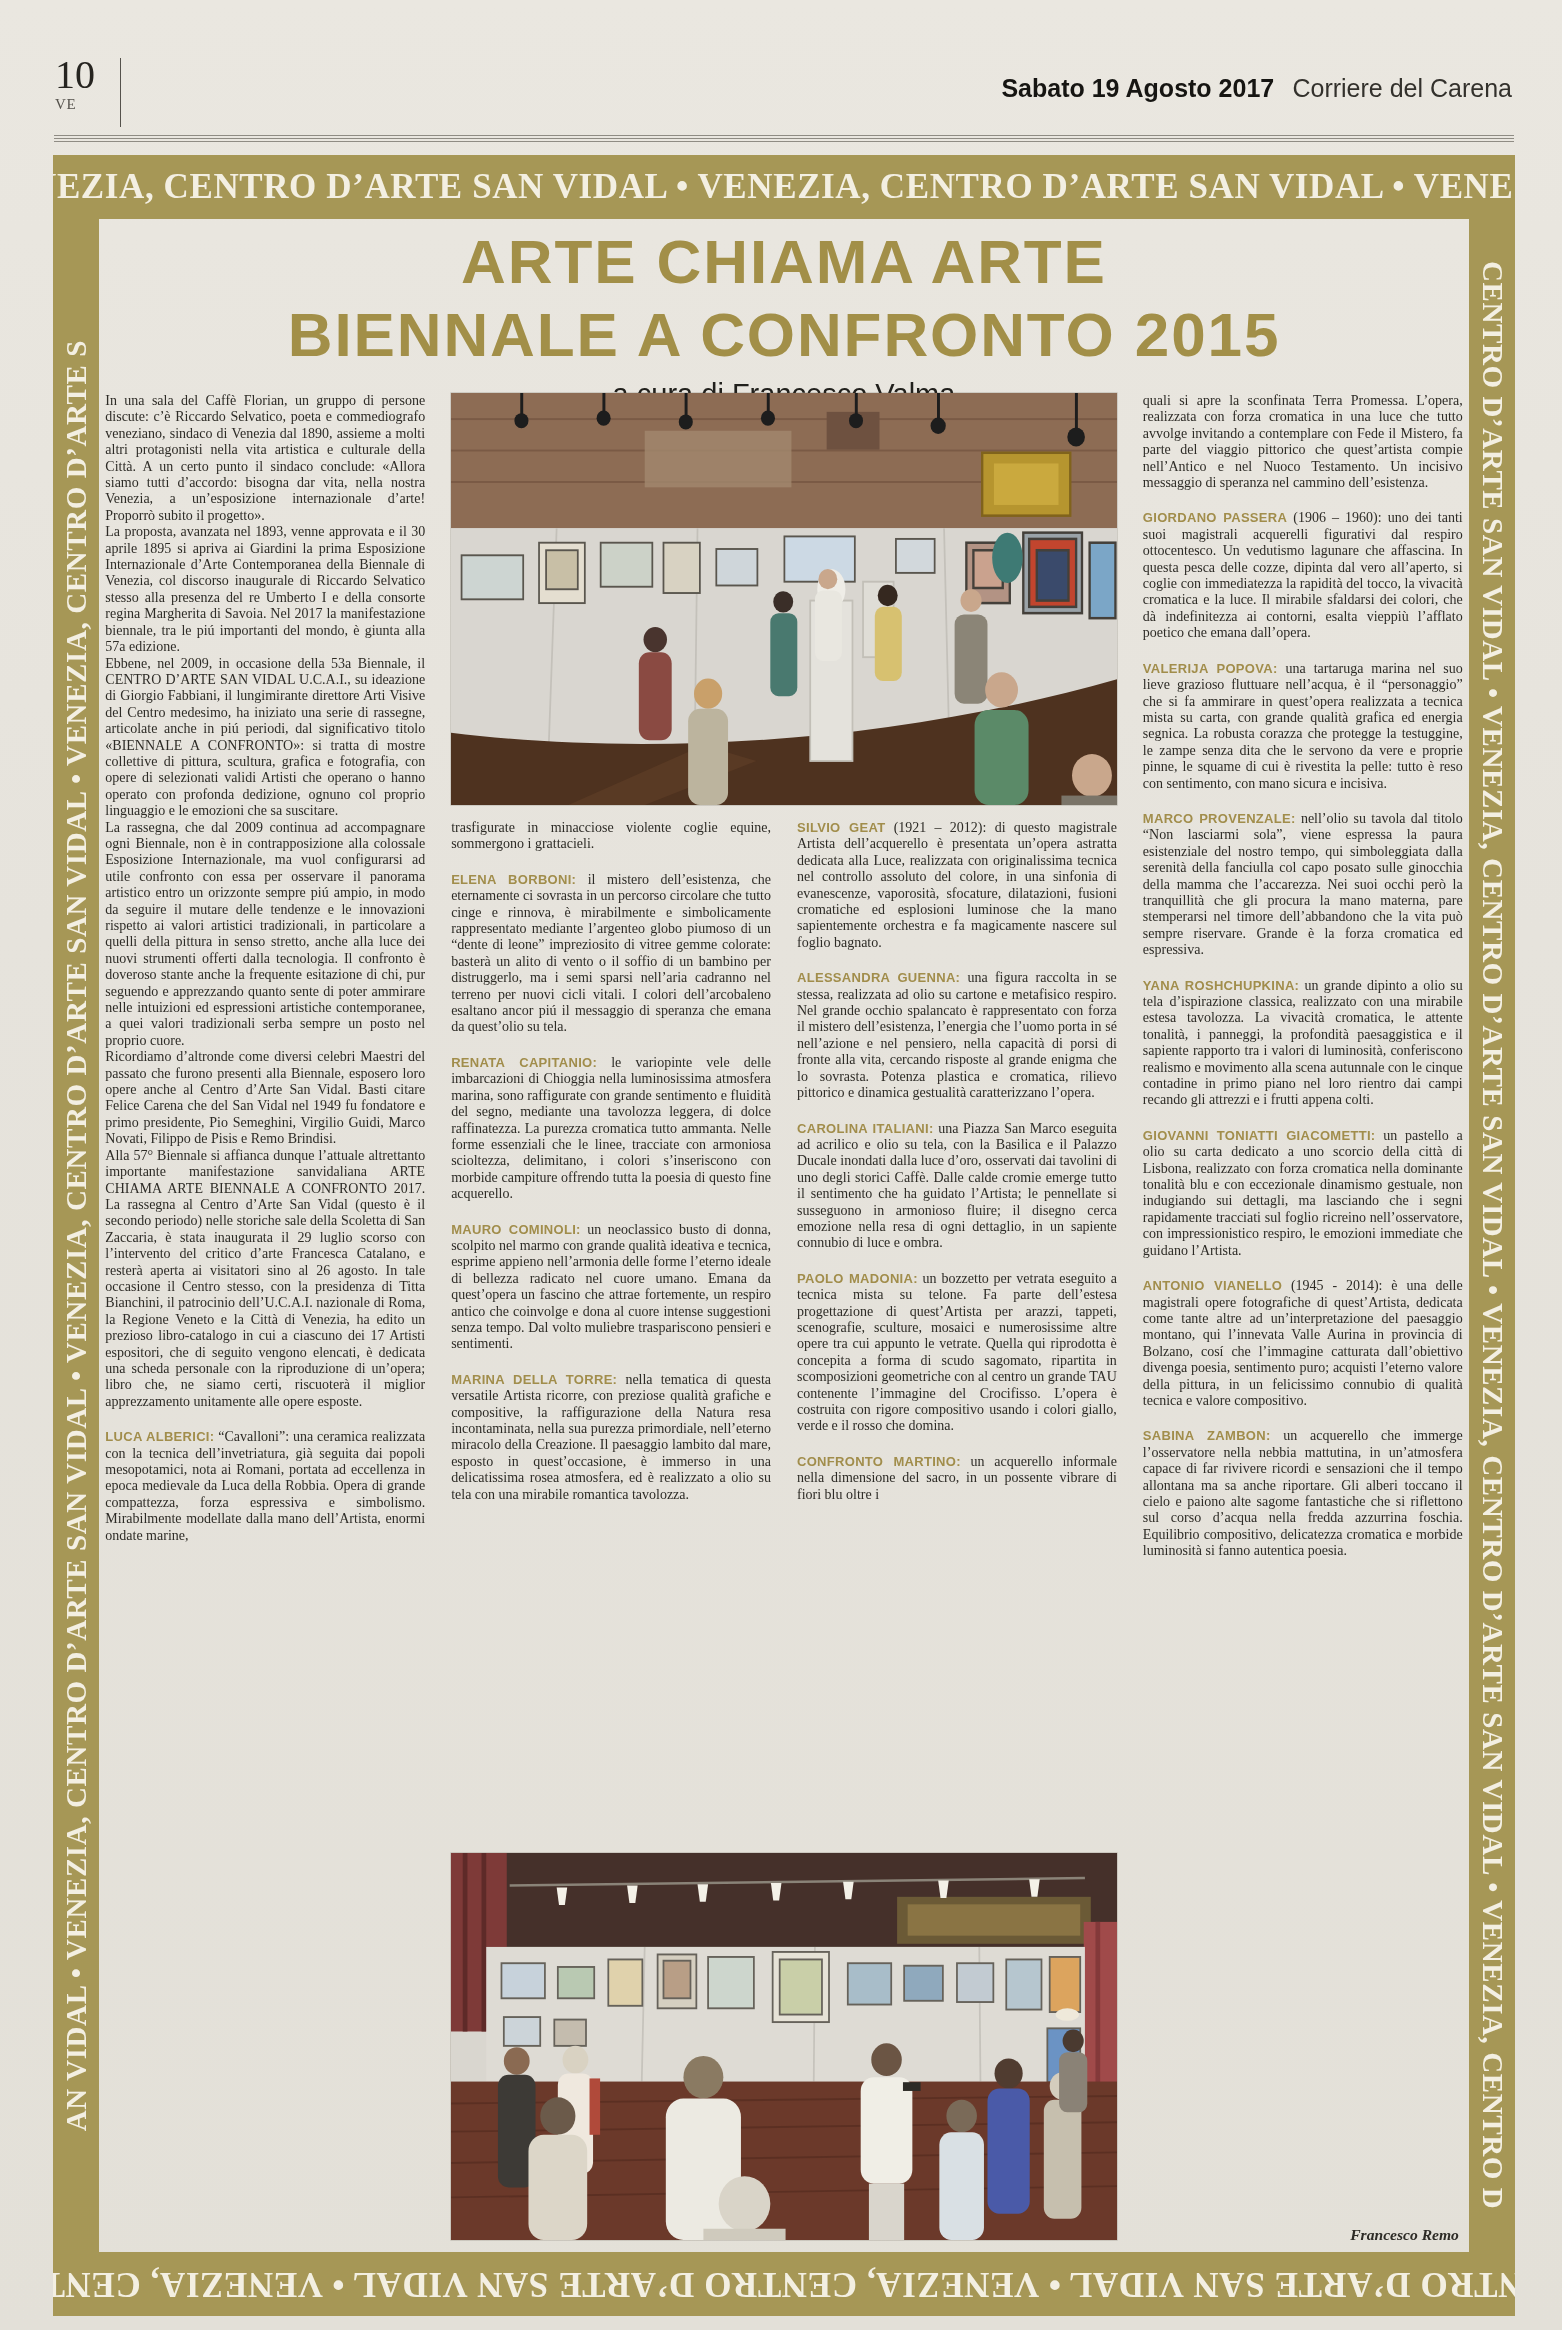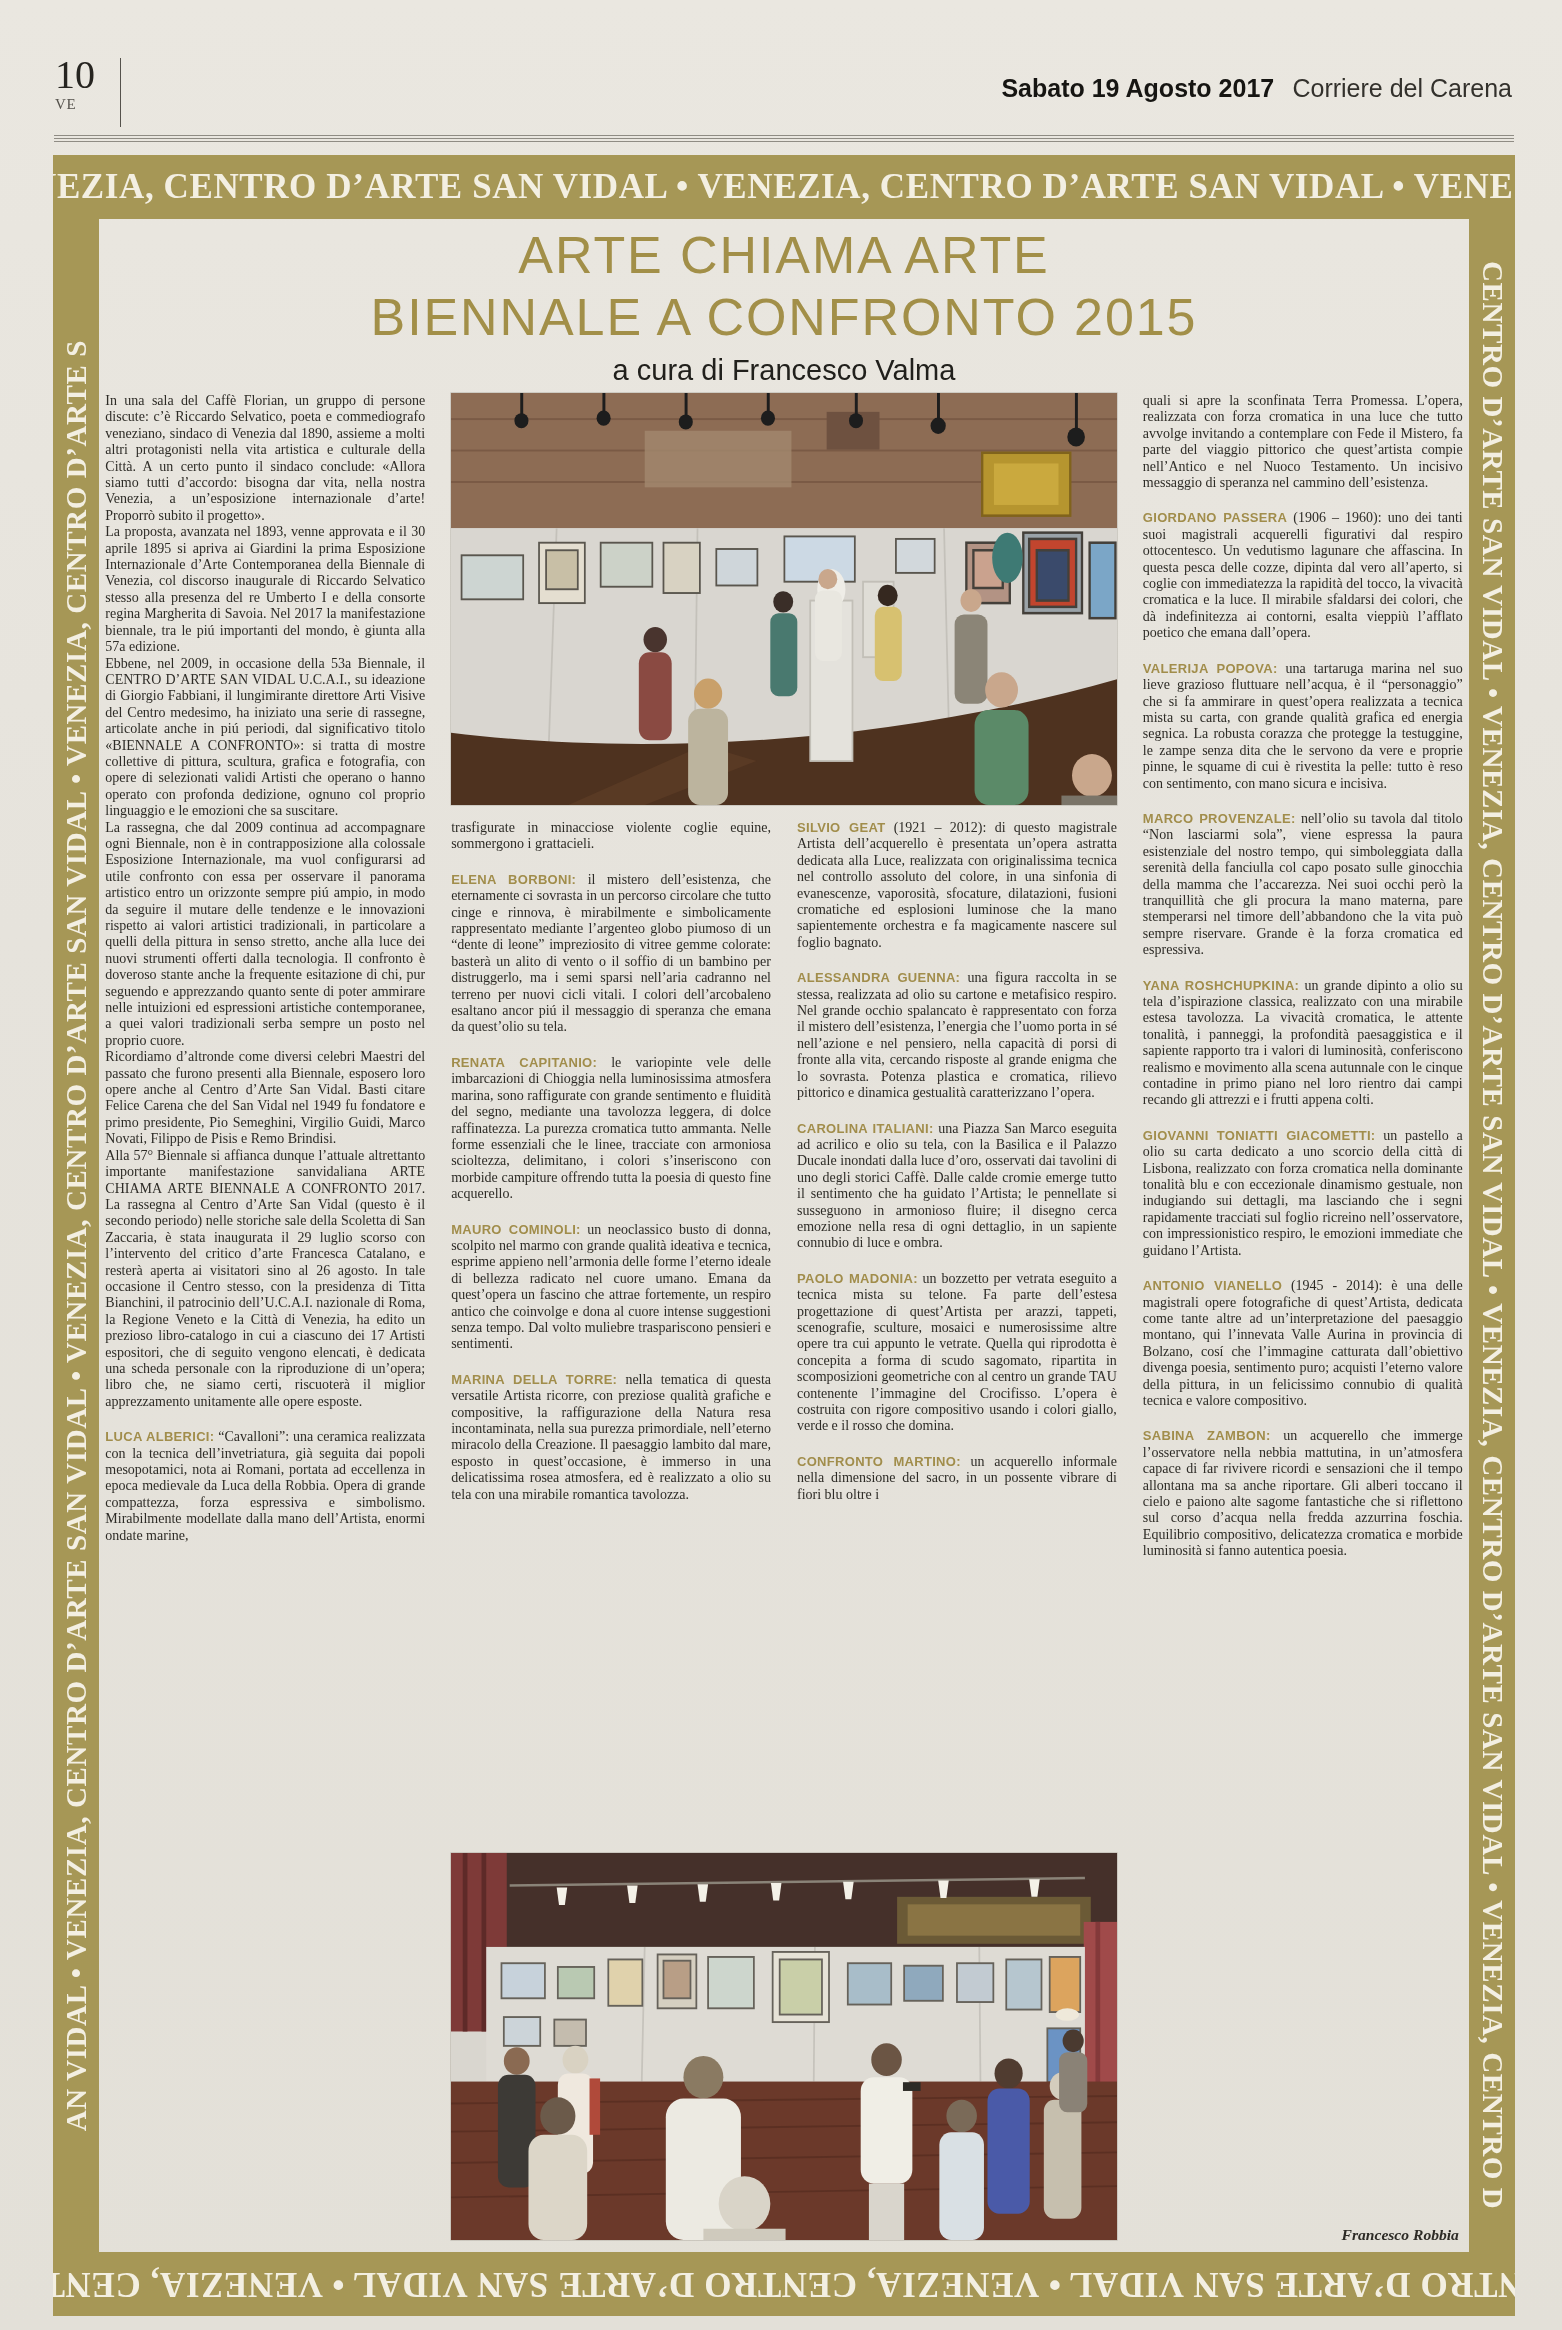--- a/index.html
+++ b/index.html
@@ -39,22 +39,22 @@
   .band .btxt{font-family:"Liberation Serif",serif;font-weight:bold;font-size:35px;
     letter-spacing:0.6px;white-space:nowrap;}
   .band-bottom .btxt{transform:rotate(180deg);}
   .band-left .btxt,.band-right .btxt{writing-mode:vertical-rl;font-size:29px;}
   .band-left .btxt{transform:rotate(180deg);}
 
   
   .content{position:absolute;left:99px;right:94px;top:219px;bottom:78px;background:transparent;}
 
   .title-block{position:absolute;left:0;right:0;top:6.3px;text-align:center;}
-  .title-line{font-family:"Liberation Sans",sans-serif;font-weight:400;
-    color:#a28f48;font-size:52px;line-height:1.18;letter-spacing:1.9px;white-space:nowrap;}
+  .title-line{font-family:"Liberation Sans",sans-serif;font-weight:700;
+    color:#a28f48;font-size:62px;line-height:1.18;letter-spacing:1.9px;white-space:nowrap;}
   .byline{font-family:"Liberation Sans",sans-serif;color:#21201c;font-size:29px;margin-top:6.3px;}
 
   
   .bodywrap{position:absolute;left:6.3px;right:6.3px;top:174px;bottom:8.8px;}
   .grid{position:relative;display:grid;grid-template-columns:repeat(4,1fr);column-gap:26px;height:100%;}
   .col{display:flex;flex-direction:column;overflow:hidden;height:100%;}
   .para{margin:0;font-size:14px;line-height:16.4px;text-align:justify;color:#2d2b26;}
   .entry{margin-top:19px;}
   .aname{font-family:"Liberation Sans",sans-serif;font-weight:bold;color:#a18d4b;
     font-size:13px;letter-spacing:0.3px;}
@@ -137,21 +137,21 @@
 
         <div class="col">
           <p class="para">quali si apre la sconfinata Terra Promessa. L’opera, realizzata con forza cromatica in una luce che tutto avvolge invitando a contemplare con Fede il Mistero, fa parte del viaggio pittorico che quest’artista compie nell’Antico e nel Nuoco Testamento. Un incisivo messaggio di speranza nel cammino dell’esistenza.</p>
           <p class="para entry"><span class="aname">GIORDANO PASSERA</span> <span>(1906 – 1960): uno dei tanti suoi magistrali acquerelli figurativi dal respiro ottocentesco. Un vedutismo lagunare che affascina. In questa pesca delle cozze, dipinta dal vero all’aperto, si coglie con immediatezza la rapidità del tocco, la vivacità cromatica e la luce. Il mirabile sfaldarsi dei colori, che dà indefinitezza ai contorni, esalta vieppiù l’afflato poetico che emana dall’opera.</span></p>
           <p class="para entry"><span class="aname">VALERIJA POPOVA:</span> <span>una tartaruga marina nel suo lieve grazioso fluttuare nell’acqua, è il “personaggio” che si fa ammirare in quest’opera realizzata a tecnica mista su carta, con grande qualità grafica ed energia segnica. La robusta corazza che protegge la testuggine, le zampe senza dita che le servono da vere e proprie pinne, le squame di cui è rivestita la pelle: tutto è reso con sentimento, con mano sicura e incisiva.</span></p>
           <p class="para entry"><span class="aname">MARCO PROVENZALE:</span> <span>nell’olio su tavola dal titolo “Non lasciarmi sola”, viene espressa la paura esistenziale del nostro tempo, qui simboleggiata dalla serenità della fanciulla col capo posato sulle ginocchia della mamma che l’accarezza. Nei suoi occhi però la tranquillità che gli procura la mano materna, pare stemperarsi nel timore dell’abbandono che la vita può sempre riservare. Grande è la forza cromatica ed espressiva.</span></p>
           <p class="para entry"><span class="aname">YANA ROSHCHUPKINA:</span> <span>un grande dipinto a olio su tela d’ispirazione classica, realizzato con una mirabile estesa tavolozza. La vivacità cromatica, le attente tonalità, i panneggi, la profondità paesaggistica e il sapiente rapporto tra i valori di luminosità, conferiscono realismo e movimento alla scena autunnale con le cinque contadine in primo piano nel loro rientro dai campi recando gli attrezzi e i frutti appena colti.</span></p>
           <p class="para entry"><span class="aname">GIOVANNI TONIATTI GIACOMETTI:</span> <span>un pastello a olio su carta dedicato a uno scorcio della città di Lisbona, realizzato con forza cromatica nella dominante tonalità blu e con eccezionale dinamismo gestuale, non indugiando sui dettagli, ma lasciando che i segni rapidamente tracciati sul foglio ricreino nell’osservatore, con impressionistico respiro, le emozioni immediate che guidano l’Artista.</span></p>
           <p class="para entry"><span class="aname">ANTONIO VIANELLO</span> <span>(1945 - 2014): è una delle magistrali opere fotografiche di quest’Artista, dedicata come tante altre ad un’interpretazione del paesaggio montano, qui l’innevata Valle Aurina in provincia di Bolzano, cosí che l’immagine catturata dall’obiettivo divenga poesia, sentimento puro; acquisti l’eterno valore della pittura, in un felicissimo connubio di qualità tecnica e valore compositivo.</span></p>
           <p class="para entry"><span class="aname">SABINA ZAMBON:</span> <span>un acquerello che immerge l’osservatore nella nebbia mattutina, in un’atmosfera capace di far rivivere ricordi e sensazioni che il tempo allontana ma sa anche riportare. Gli alberi toccano il cielo e paiono alte sagome fantastiche che si riflettono sul corso d’acqua nella fredda azzurrina foschia. Equilibrio compositivo, delicatezza cromatica e morbide luminosità si fanno autentica poesia.</span></p>
-          <p class="para sig">Francesco Robbia</p>
+          <p class="para sig">Francesco Remo</p>
         </div>
 
         <div class="photo photo-top">
           <svg viewBox="0 0 1135 655" preserveAspectRatio="none">
             <rect width="1135" height="655" fill="#d6d3cc"></rect>
             <rect width="1135" height="215" fill="#8d6c54"></rect>
             <rect width="1135" height="215" fill="url(#br)" opacity="0"></rect>
             <rect x="0" y="40" width="1135" height="3" fill="#7a5a45"></rect>
             <rect x="0" y="90" width="1135" height="3" fill="#7a5a45"></rect>
             <rect x="0" y="140" width="1135" height="3" fill="#7a5a45"></rect>

